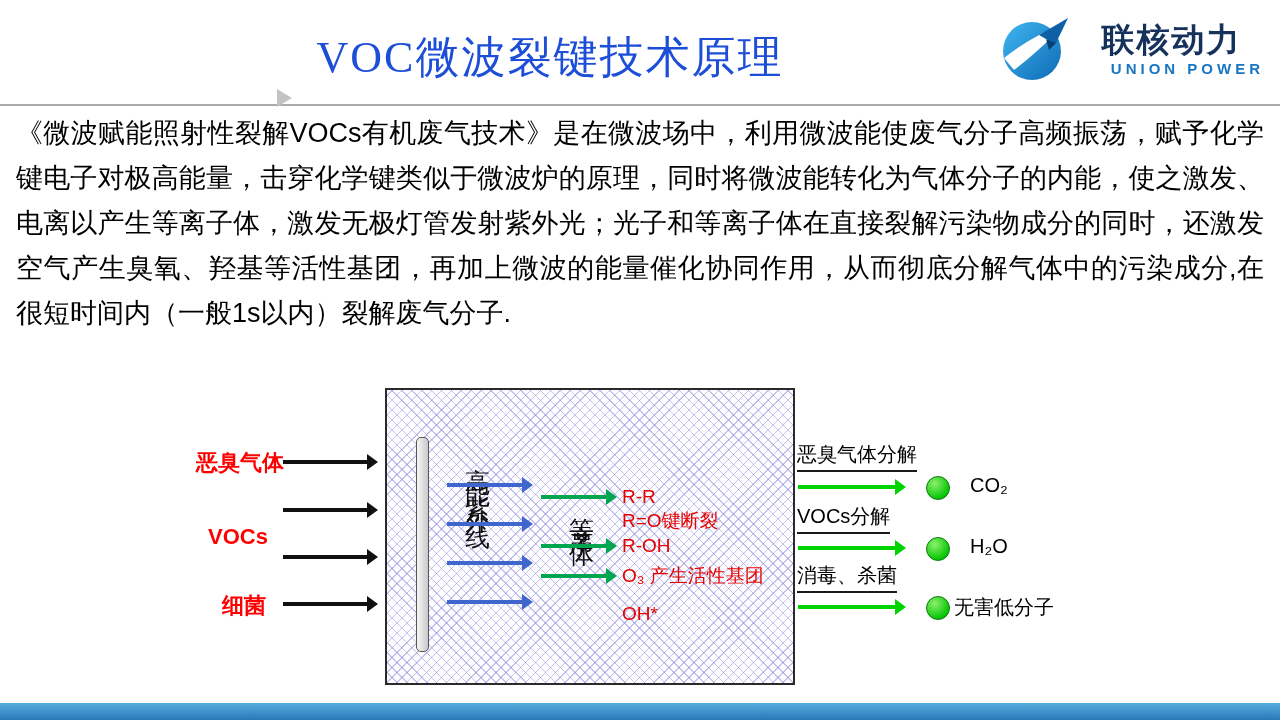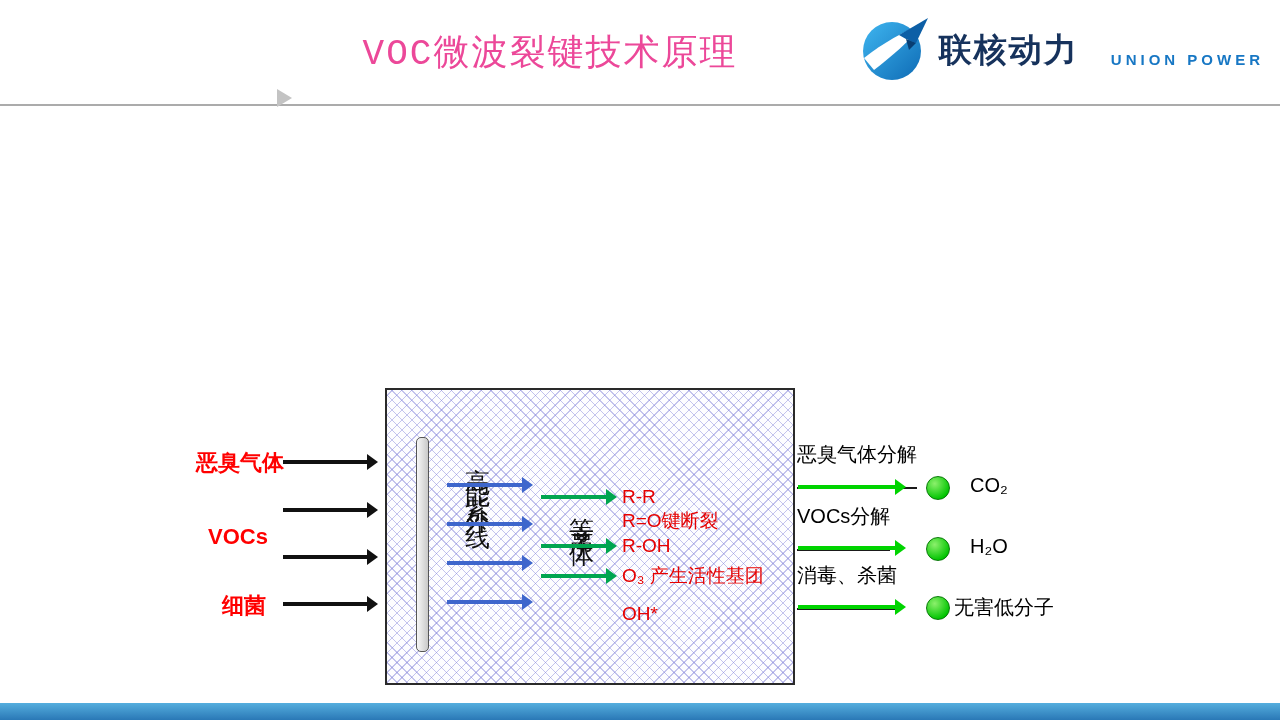--- a/index.html
+++ b/index.html
@@ -12,39 +12,39 @@
     width:1280px; height:720px;
     background:#ffffff;
     overflow:hidden;
     margin:0 auto;
   }
 
   
   .slide-title {
     position:absolute; top:28px; left:0; width:1100px;
     text-align:center;
-    font-family:Liberation Mono, monospace;
-    font-size:36px; letter-spacing:2px;
-    color:#ec4899;
+    font-family:Liberation Serif, serif;
+    font-size:44px; letter-spacing:2px;
+    color:#1d4ed8;
   }
   .header-rule {
     position:absolute; top:104px; left:0; width:1280px; height:2px;
     background:#ababab;
   }
   .header-triangle {
     position:absolute; top:89px; left:277px;
     width:0; height:0;
     border-top:9px solid transparent;
     border-bottom:9px solid transparent;
     border-left:15px solid #c3c3c3;
   }
 
   
   .logo { position:absolute; top:12px; right:16px; display:flex; align-items:center; gap:8px; }
-  .logo-text { display:flex; flex-direction:row; align-items:flex-end; line-height:1.05; }
+  .logo-text { display:flex; flex-direction:column; align-items:center; line-height:1.05; }
   .logo-brand { font-size:33px; font-weight:700; color:#16325c; letter-spacing:2px; }
   .logo-sub { font-size:15px; font-weight:700; color:#1777c4; letter-spacing:4px; margin-top:4px;padding-left:32px; }
 
   
   .body-text {
     position:absolute; top:111px; left:16px; width:1248px;
     font-size:27px; line-height:45px; color:#000;
     text-align:justify;
   }
 
@@ -76,21 +76,21 @@
 
   .reaction {
     position:absolute; font-size:19px; color:#e60000; white-space:nowrap;
   }
 
   .input-label {
     position:absolute; font-size:22px; font-weight:700; color:#ff0000; white-space:nowrap;
   }
   .output-label {
     position:absolute; font-size:20px; color:#000; white-space:nowrap;
-    padding-bottom:19px; border-bottom:2px solid #1a1a1a;
+    padding-bottom:2px; border-bottom:2px solid #1a1a1a;
   }
   .product-label {
     position:absolute; font-size:20px; color:#000000; white-space:nowrap;
   }
   .molecule {
     position:absolute; width:22px; height:22px; border-radius:50%;
     background:radial-gradient(circle at 35% 30%, #8cf06c, #00c400 75%);
     border:1px solid #0a7a0a;
   }
 
@@ -140,20 +140,21 @@
     </span>
     <span class="logo-text">
       <span class="logo-brand">联核动力</span>
       <span class="logo-sub">UNION POWER</span>
     </span>
   </div>
 
   <div class="header-rule"></div>
   <div class="header-triangle"></div>
 
+  <div class="body-text">《微波赋能照射性裂解VOCs有机废气技术》是在微波场中，利用微波能使废气分子高频振荡，赋予化学键电子对极高能量，击穿化学键类似于微波炉的原理，同时将微波能转化为气体分子的内能，使之激发、电离以产生等离子体，激发无极灯管发射紫外光；光子和等离子体在直接裂解污染物成分的同时，还激发空气产生臭氧、羟基等活性基团，再加上微波的能量催化协同作用，从而彻底分解气体中的污染成分,在很短时间内（一般1s以内）裂解废气分子.</div>
 
   <div class="mw-box"></div>
   <div class="lamp"></div>
 
   <div class="vtext uv-text">高能紫外线</div>
   <div class="vtext plasma-text">等离子体</div>
 
   <div class="arrow c-blue" style="left:447px;top:477px;width:86px;">
       <i class="shaft"></i>
       <i class="head"></i>

